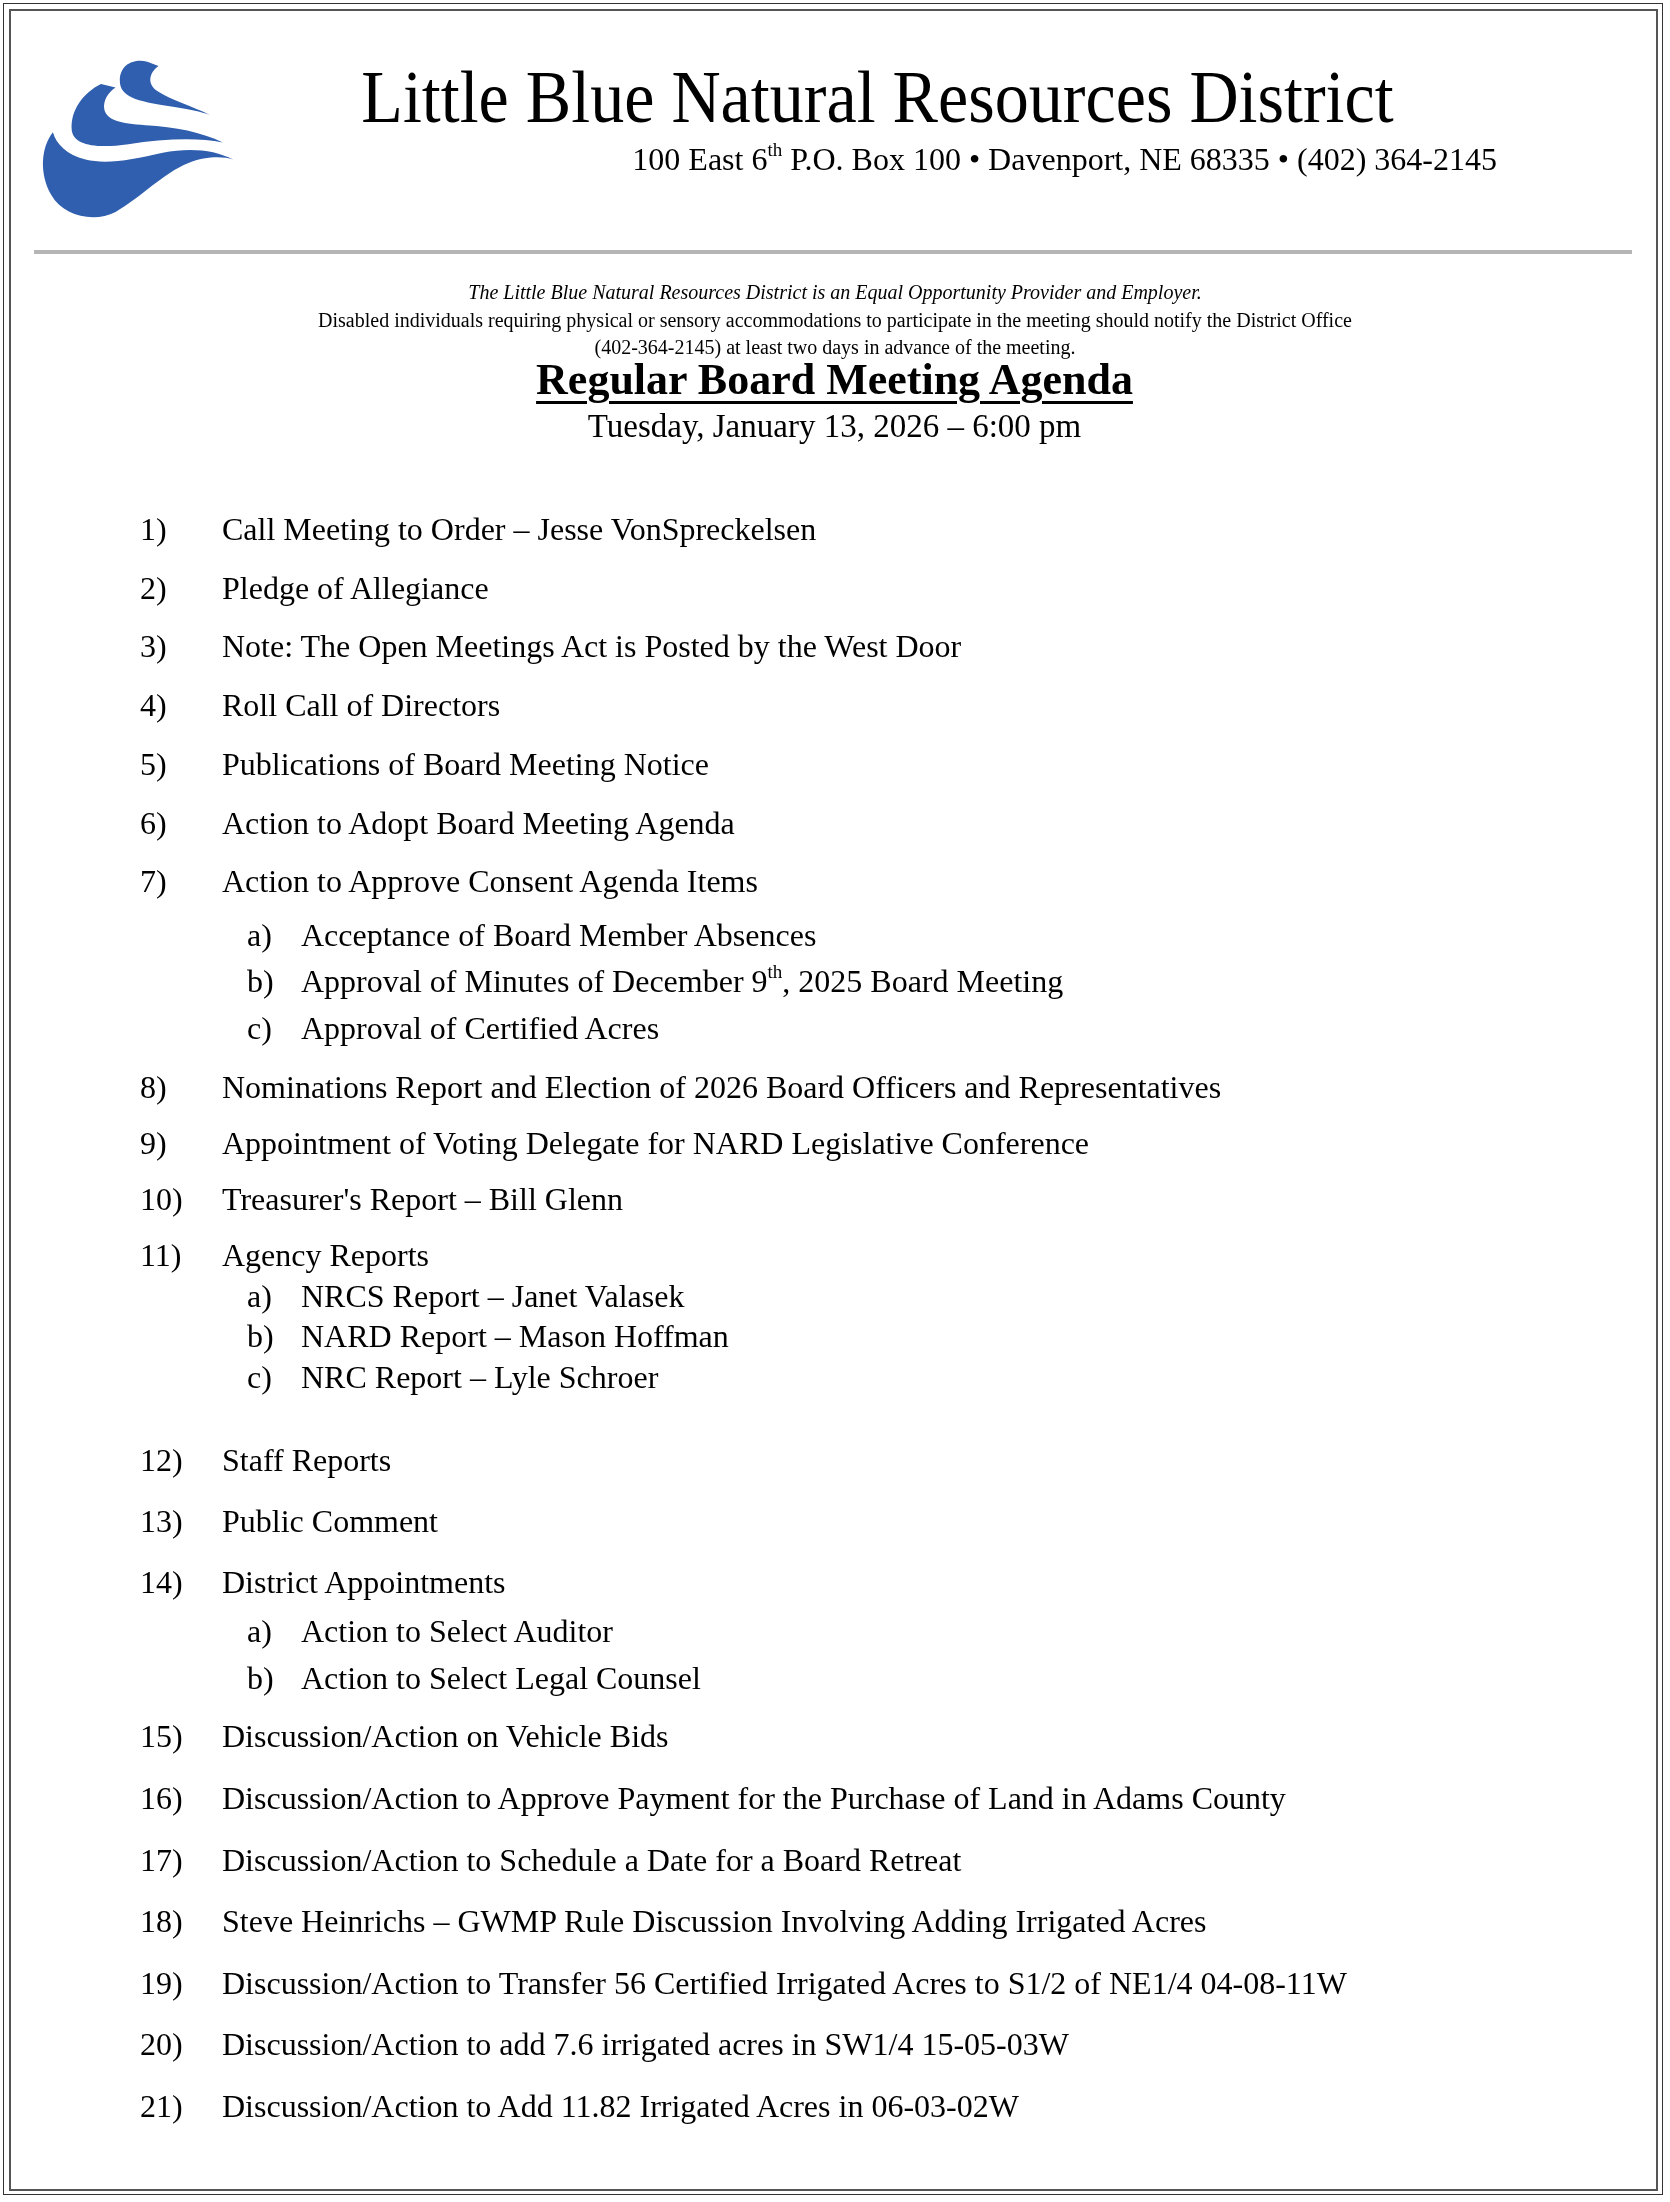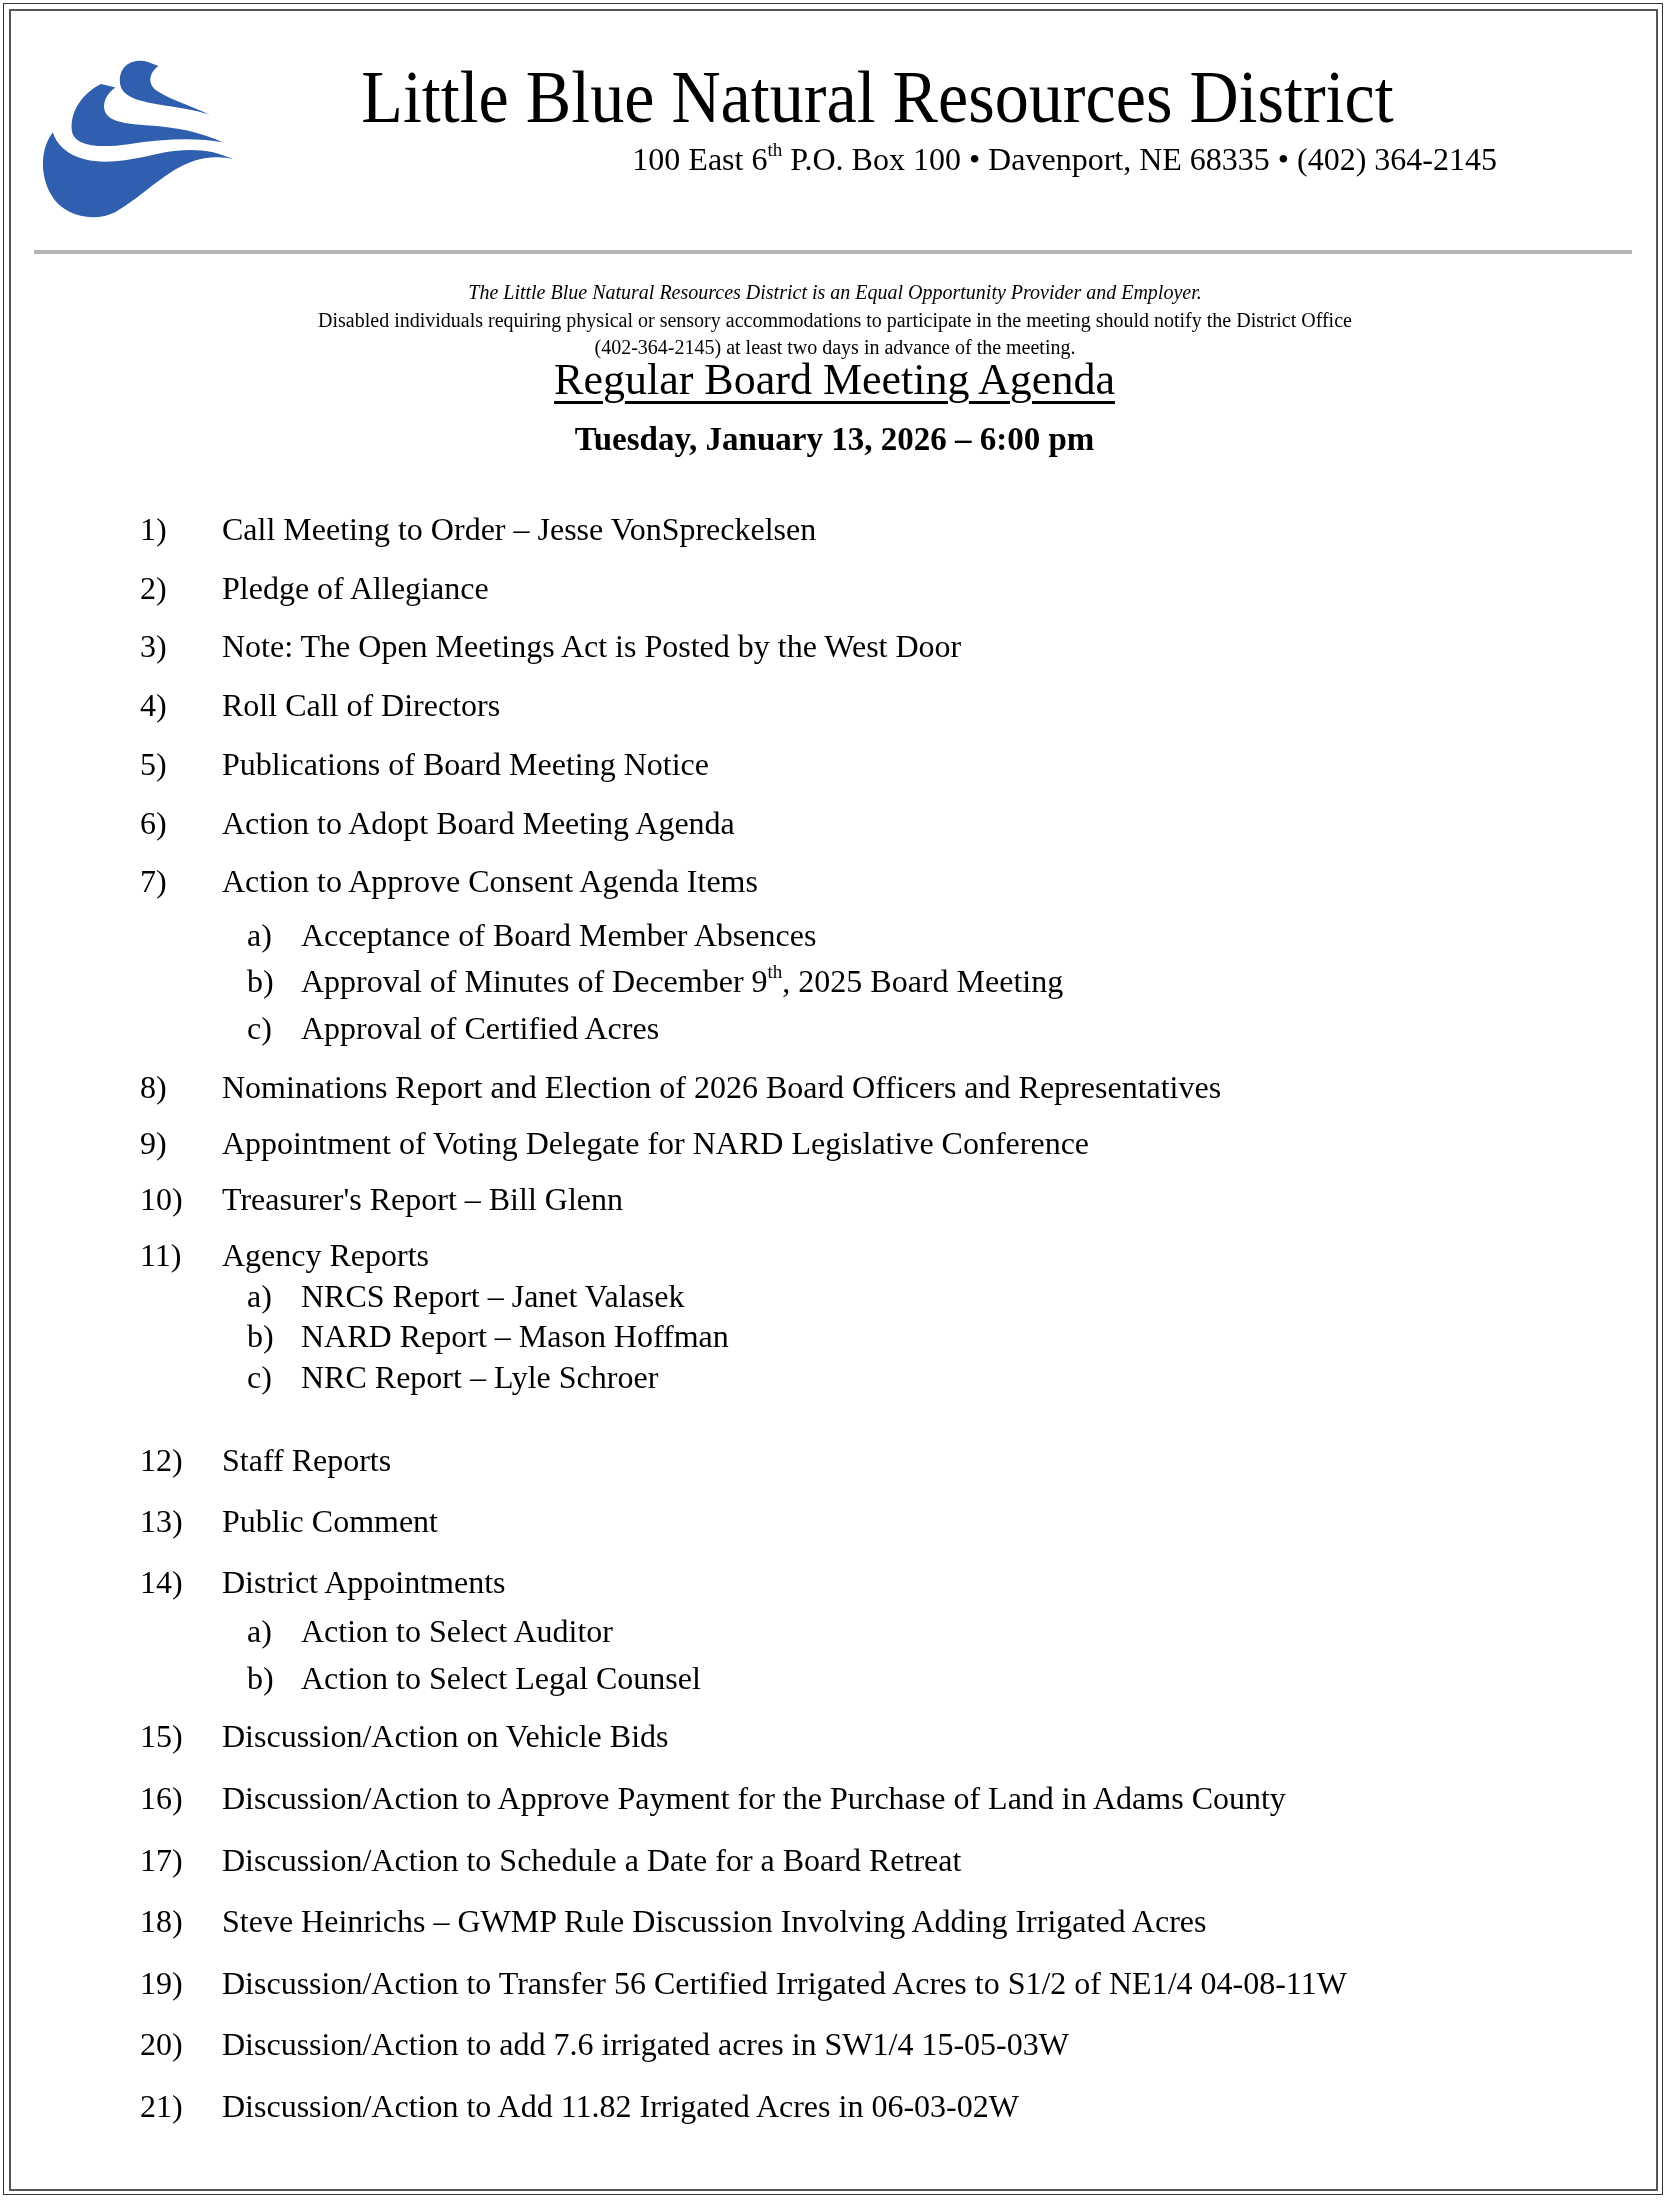--- a/index.html
+++ b/index.html
@@ -7,23 +7,23 @@
   .frame-outer { position: absolute; left: 3.4px; top: 3.4px; width: 1660px; height: 2192px; border: 1.7px solid #333; box-sizing: border-box; }
   .frame-inner { position: absolute; left: 8.6px; top: 8.6px; width: 1649px; height: 2182px; border: 2.6px solid #555; box-sizing: border-box; }
   .logo { position: absolute; left: 34px; top: 53px; width: 206px; height: 172px; }
   .title { position: absolute; left: 258px; top: 50px; width: 1239px; text-align: center; font-size: 74px; line-height: 95px; transform: scaleX(0.92); transform-origin: center; white-space: nowrap; }
   .address { position: absolute; left: 258px; top: 138px; width: 1239px; text-align: right; font-size: 32px; line-height: 43px; white-space: nowrap; }
   .address sup { font-size: 19px; vertical-align: 13.8px; line-height: 0; }
   .rule { position: absolute; left: 34px; top: 250px; width: 1598px; height: 4.3px; background: #b5b5b5; }
   .notice { position: absolute; left: 138px; top: 263px; width: 1394px; text-align: center; font-size: 20px; line-height: 27.5px; margin-top: 16px; }
   .notice .eoe { font-style: italic; display: block; }
   .notice .line { display: block; }
-  .heading { position: absolute; left: 344px; top: 354px; width: 981px; text-align: center; font-weight: normal; font-size: 44px; line-height: 52px; }
+  .heading { position: absolute; left: 344px; top: 354px; width: 981px; text-align: center; font-weight: bold; font-size: 44px; line-height: 52px; }
   .heading span { text-decoration: underline; text-decoration-thickness: 3.4px; text-underline-offset: 6.9px; }
-  .subheading { position: absolute; left: 344px; top: 419px; width: 981px; text-align: center; font-weight: bold; font-size: 33px; line-height: 41px; }
+  .subheading { position: absolute; left: 344px; top: 406px; width: 981px; text-align: center; font-weight: normal; font-size: 33px; line-height: 41px; }
   .item { position: absolute; left: 0; font-size: 32px; line-height: 41px; white-space: nowrap; }
   .item .num { position: absolute; left: 140px; width: 69px; }
   .item .txt { position: absolute; left: 222px; }
   .item.sub .num { left: 247px; }
   .item.sub .txt { left: 301px; }
   .item sup { font-size: 19px; vertical-align: 13.8px; line-height: 0; }
 </style>
 </head>
 <body>
 

